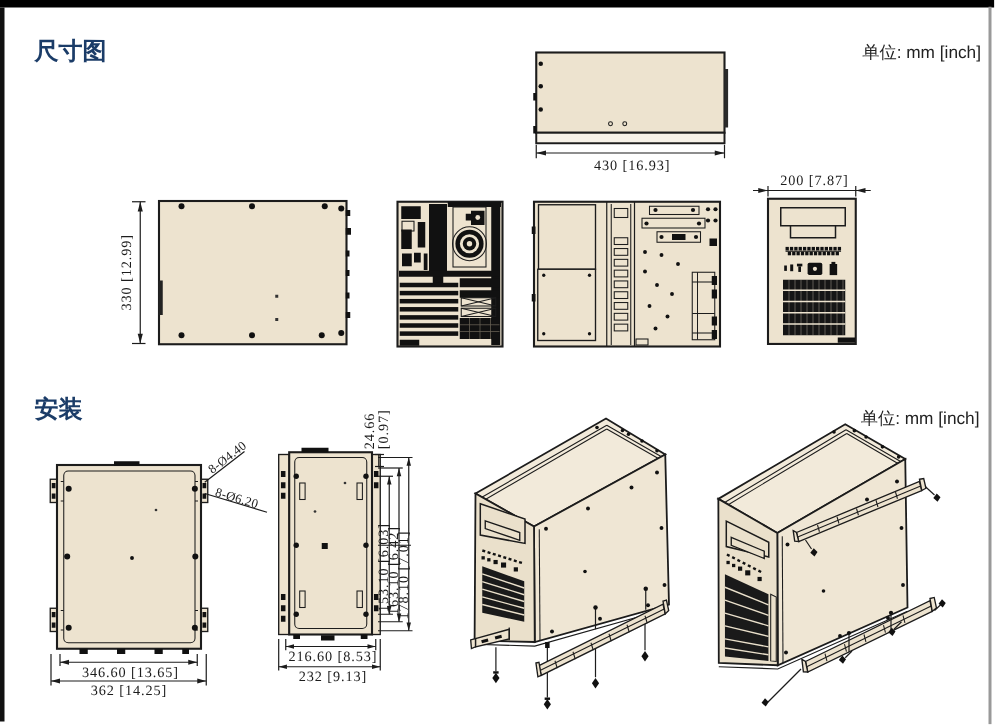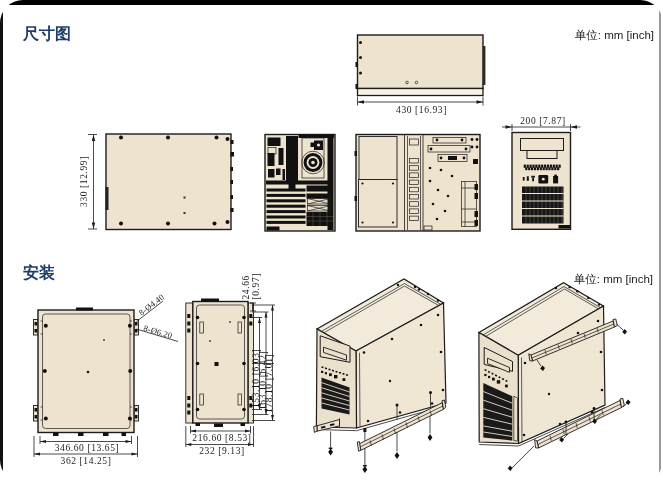--- a/index.html
+++ b/index.html
@@ -1,16 +1,16 @@
 <!DOCTYPE html>
 <html><head>
 <meta charset="utf-8">
 <style>
 html,body{margin:0;padding:0;background:#fff;}
-#page{position:relative;width:663px;height:483px;background:#fff;overflow:hidden;border-radius:23px;}
+#page{position:relative;width:663px;height:483px;background:#fff;overflow:hidden;}
 svg{display:block;}
 .dim{font-family:"Liberation Serif",serif;font-size:9.5px;fill:#1c1c1c;letter-spacing:0.6px;}
 .dimS{font-family:"Liberation Serif",serif;font-size:8.5px;fill:#1c1c1c;letter-spacing:0.2px;}
 .title{font-family:"Liberation Sans",sans-serif;font-size:16px;font-weight:bold;fill:#1b3c68;}
 .unit{font-family:"Liberation Sans",sans-serif;font-size:11.5px;fill:#222;}
 .ln{stroke:#1c1c1c;stroke-width:0.8;fill:none;}
 .bd{stroke:#1c1c1c;stroke-width:1.4;fill:#EDE3CF;}
 .thin{stroke:#1c1c1c;stroke-width:0.7;fill:none;}
 </style>
 </head>

